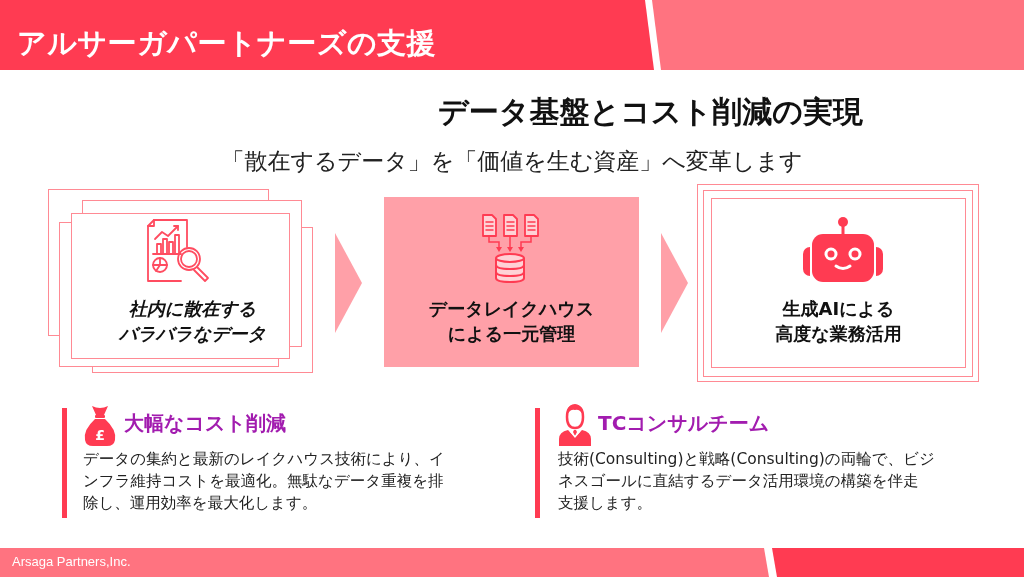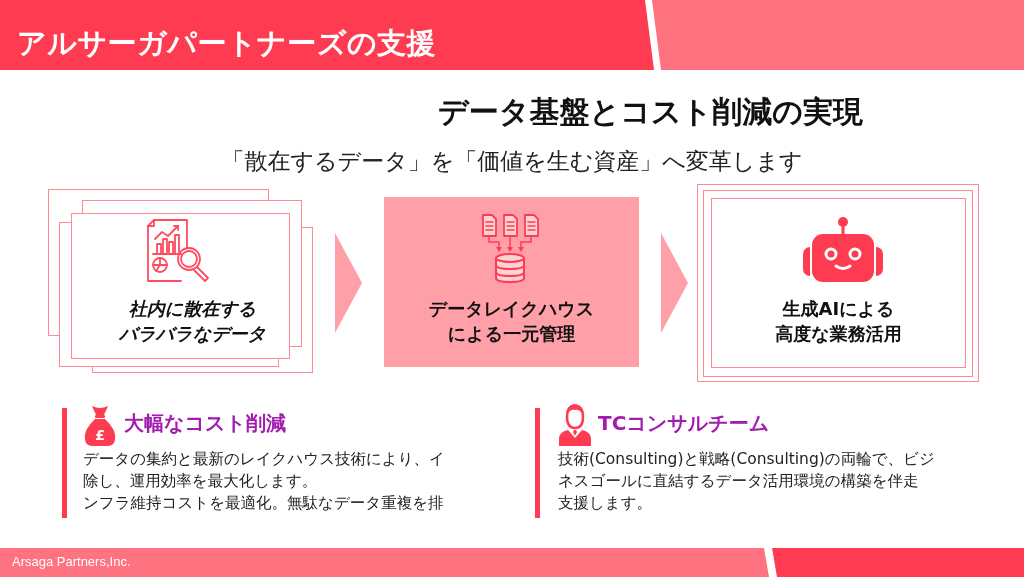--- a/index.html
+++ b/index.html
@@ -140,22 +140,22 @@
   <g fill="#FF3B52">
     <path d="M9 2 Q17 6 25 2 L21 11 H13 Z"></path>
     <rect x="12" y="11" width="10" height="3" rx="1"></rect>
     <path d="M12 15 H22 Q34 26 32 36 Q31 42 24 42 H10 Q3 42 2 36 Q0 26 12 15 Z"></path>
   </g>
   <text x="17" y="36" font-size="14" font-weight="bold" fill="#ffffff" text-anchor="middle" font-family="DejaVu Sans, sans-serif">£</text>
 </svg>
 <div class="abs sec-heading" style="left:124px;top:410px;">大幅なコスト削減</div>
 <div class="abs sec-body" style="left:83px;top:448px;width:420px;">
   <div>データの集約と最新のレイクハウス技術により、イ</div>
+  <div>ンフラ維持コストを最適化。無駄なデータ重複を排</div>
   <div>除し、運用効率を最大化します。</div>
-  <div>ンフラ維持コストを最適化。無駄なデータ重複を排</div>
 </div>
 
 <div class="abs accent-bar" style="left:535px;top:408px;height:110px;"></div>
 <svg class="abs" style="left:558px;top:403px;" width="34" height="44" viewBox="0 0 34 44">
   <g fill="none" stroke="#FF3B52" stroke-width="2.5">
     <path d="M9 14 Q9 3 17 3 Q25 3 25 14 Q25 25 17 25 Q9 25 9 14 Z"></path>
   </g>
   <path d="M9 12 Q12 6 17 7 Q22 6 25 12 L25 8 Q22 1 17 1 Q11 1 9 8 Z" fill="#FF3B52"></path>
   <path d="M1 43 V36 Q1 29 10 27 L17 34 L24 27 Q33 29 33 36 V43 Z" fill="#FF3B52"></path>
   <path d="M15 29 L17 33 L19 29 L18 27 H16 Z" fill="#FF3B52"></path>

